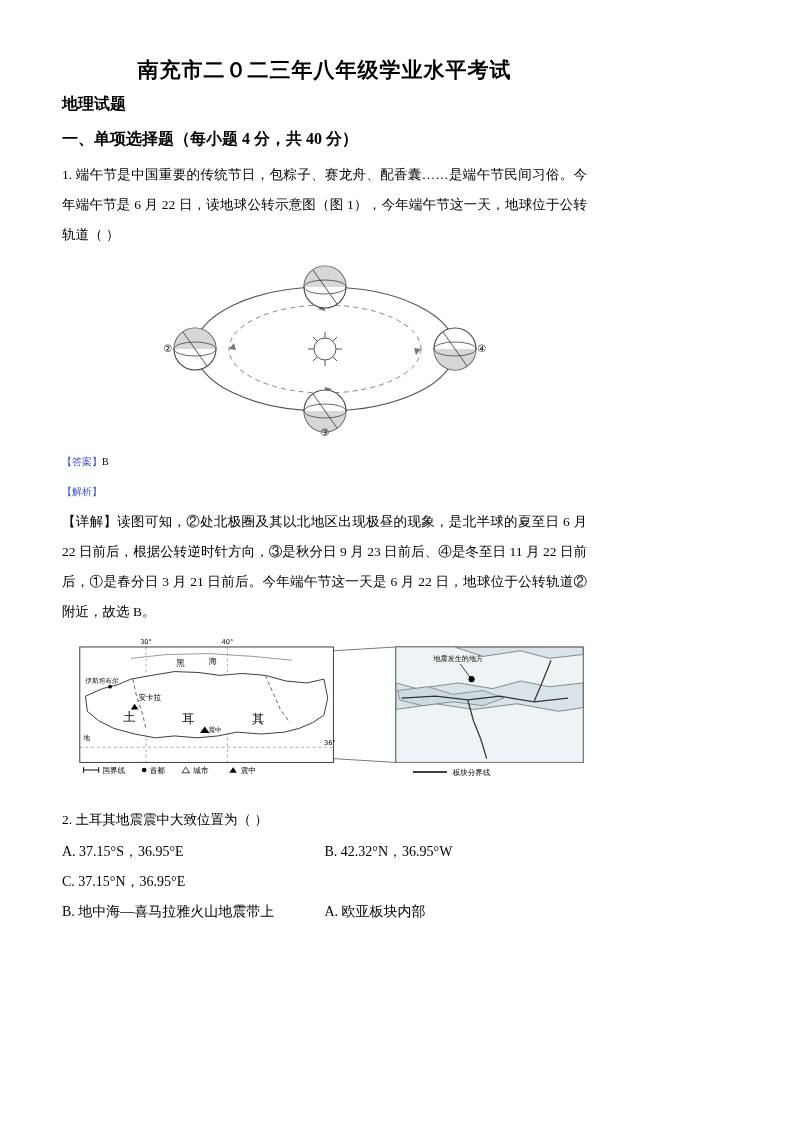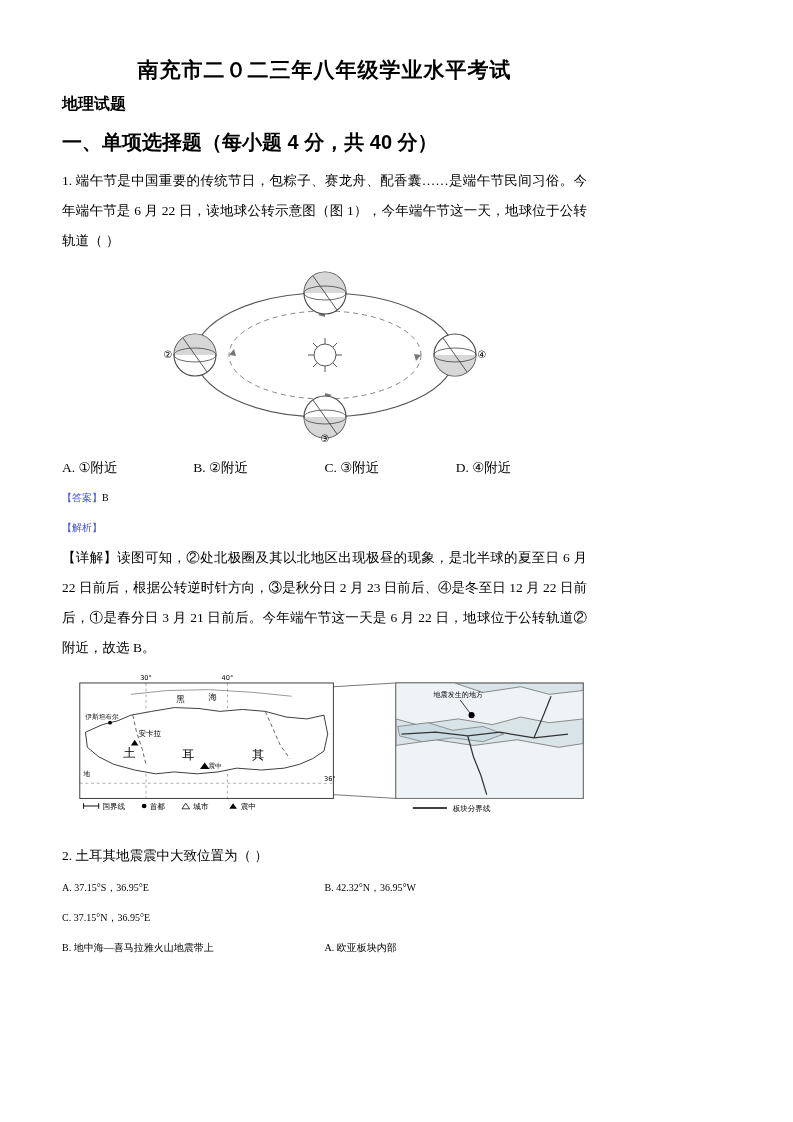--- a/index.html
+++ b/index.html
@@ -35,24 +35,24 @@
     font-family: "DejaVu Serif", "Liberation Serif", serif;
   }
   .doc-subtitle {
     text-align: left;
     font-size: 16px;
     font-weight: bold;
     margin: 0 0 14px 0;
     font-family: "DejaVu Serif", "Liberation Serif", serif;
   }
   .section-head {
-    font-size: 20px;
+    font-size: 16px;
     font-weight: bold;
     margin: 6px 0 10px 0;
-    font-family: Liberation Sans, sans-serif;
+    font-family: Liberation Serif, serif;
   }
   .q-text {
     font-size: 13.5px;
     line-height: 30px;
     text-align: justify;
     margin: 0 0 2px 0;
   }
   .para-indent {
     text-indent: 28px;
   }
@@ -60,21 +60,21 @@
     display: flex;
     font-size: 13.5px;
     line-height: 30px;
     margin: 6px 0 0 0;
   }
   .options-row .opt {
     flex: 0 0 25%;
   }
   .options-2 {
     display: flex;
-    font-size: 10px;
+    font-size: 14px;
     line-height: 30px;
     margin: 0;
   }
   .options-2 .opt {
     flex: 0 0 50%;
   }
   .tag-line {
     color: #3f51d0;
     font-size: 10px;
     line-height: 30px;
@@ -160,34 +160,28 @@
         <g>
           <circle cx="40" cy="87" r="21" fill="#ffffff" stroke="#444" stroke-width="1.1"></circle>
           <path d="M19,87 a21,21 0 0,1 42,0 z" fill="#c9c9c9" stroke="none" opacity="0.75"></path>
           <ellipse cx="40" cy="87" rx="21" ry="7" fill="none" stroke="#444" stroke-width="0.8"></ellipse>
           <line x1="28" y1="70" x2="52" y2="104" stroke="#444" stroke-width="0.9"></line>
           <text x="13" y="90" font-size="10" text-anchor="middle" fill="#000" font-family="'DejaVu Sans',sans-serif">②</text>
         </g>
       </svg>
     </div>
 
-    <div class="options-row">
-      <div class="opt">A. ①附近</div>
-      <div class="opt">B. ②附近</div>
-      <div class="opt">C. ③附近</div>
-      <div class="opt">D. ④附近</div>
-    </div>
 
     <p class="tag-line">
       <span>【答案】</span><span class="ans-val">B</span>
     </p>
 
     <p class="tag-line">【解析】</p>
 
-    <p class="q-text">【详解】读图可知，②处北极圈及其以北地区出现极昼的现象，是北半球的夏至日 6 月 22 日前后，根据公转逆时针方向，③是秋分日 2 月 23 日前后、④是冬至日 12 月 22 日前后，①是春分日 3 月 21 日前后。今年端午节这一天是 6 月 22 日，地球位于公转轨道②附近，故选 B。</p>
+    <p class="q-text">【详解】读图可知，②处北极圈及其以北地区出现极昼的现象，是北半球的夏至日 6 月 22 日前后，根据公转逆时针方向，③是秋分日 9 月 23 日前后、④是冬至日 11 月 22 日前后，①是春分日 3 月 21 日前后。今年端午节这一天是 6 月 22 日，地球位于公转轨道②附近，故选 B。</p>
 
 
     <div class="fig2-wrap">
       <svg width="540" height="160" viewBox="0 0 540 160">
 
         <g>
           <rect x="4" y="6" width="268" height="122" fill="#ffffff" stroke="#333" stroke-width="1"></rect>
 
           <line x1="74" y1="6" x2="74" y2="128" stroke="#555" stroke-width="0.5" stroke-dasharray="3,3"></line>
           <line x1="160" y1="6" x2="160" y2="128" stroke="#555" stroke-width="0.5" stroke-dasharray="3,3"></line>

